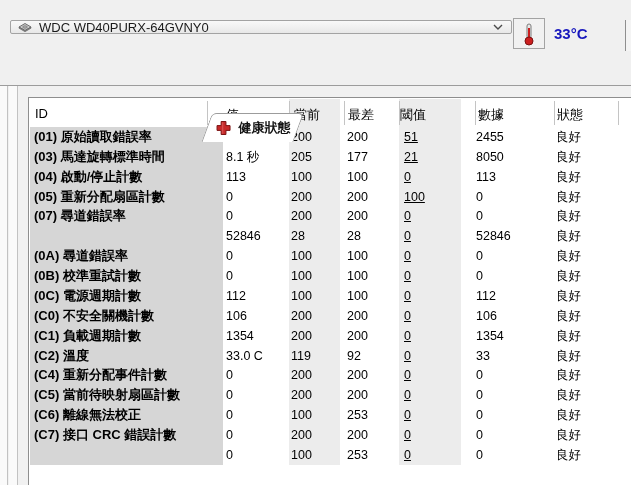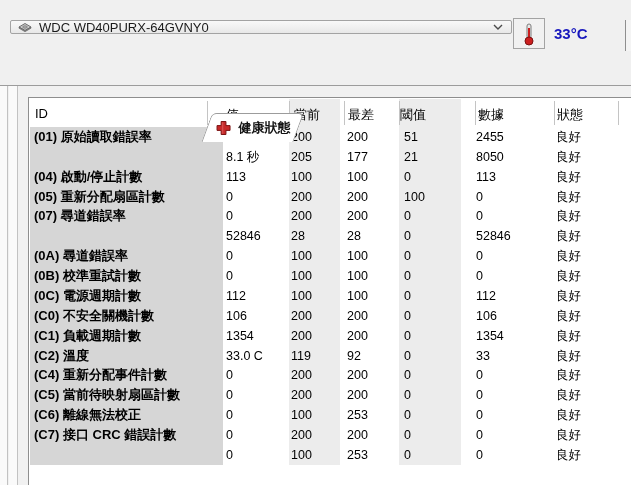--- a/index.html
+++ b/index.html
@@ -95,21 +95,21 @@
   .thead .h { position: absolute; top: 7px; font-size: 13px; color: #000; white-space: nowrap; text-align: right; }
   .hsep { position: absolute; top: 2px; width: 1px; height: 24px; background: #c4c4c4; }
 
   .rows { position: absolute; left: 0; top: 29px; width: 603px; z-index: 1; }
   .trow { position: relative; width: 603px; height: 19.88px; text-align: right; }
   .trow .cell { position: absolute; top: 50%; transform: translateY(-50%); white-space: nowrap; font-size: 12.5px; color: #000; }
   .cell.c-label { left: 5px; font-size: 13px; font-weight: bold; }
   .c-value     { left: 197px; }
   .c-current   { left: 262px; }
   .c-worst     { left: 318px; }
-  .c-threshold { left: 375px; }
+  .c-threshold { left: 375px; text-decoration: underline; }
   .c-data      { left: 447px; }
   .c-status    { left: 527px; }
   
   .h-id        { left: 6px;   }
   .h-value     { left: 197px; }
   .h-current   { left: 265px; }
   .h-worst     { left: 319px; }
   .h-threshold { left: 371px; }
   .h-data      { left: 449px; }
   .h-status    { left: 528px; }
@@ -247,20 +247,21 @@
     <span class="cell c-label">(01) 原始讀取錯誤率</span>
     <span class="cell c-value">2455</span>
     <span class="cell c-current">200</span>
     <span class="cell c-worst">200</span>
     <span class="cell c-threshold">51</span>
     <span class="cell c-data">2455</span>
     <span class="cell c-status">良好</span>
   </div>
 
   <div class="trow">
+    <span class="cell c-label">(03) 馬達旋轉標準時間</span>
     <span class="cell c-value">8.1 秒</span>
     <span class="cell c-current">205</span>
     <span class="cell c-worst">177</span>
     <span class="cell c-threshold">21</span>
     <span class="cell c-data">8050</span>
     <span class="cell c-status">良好</span>
   </div>
 
   <div class="trow">
     <span class="cell c-label">(04) 啟動/停止計數</span>

